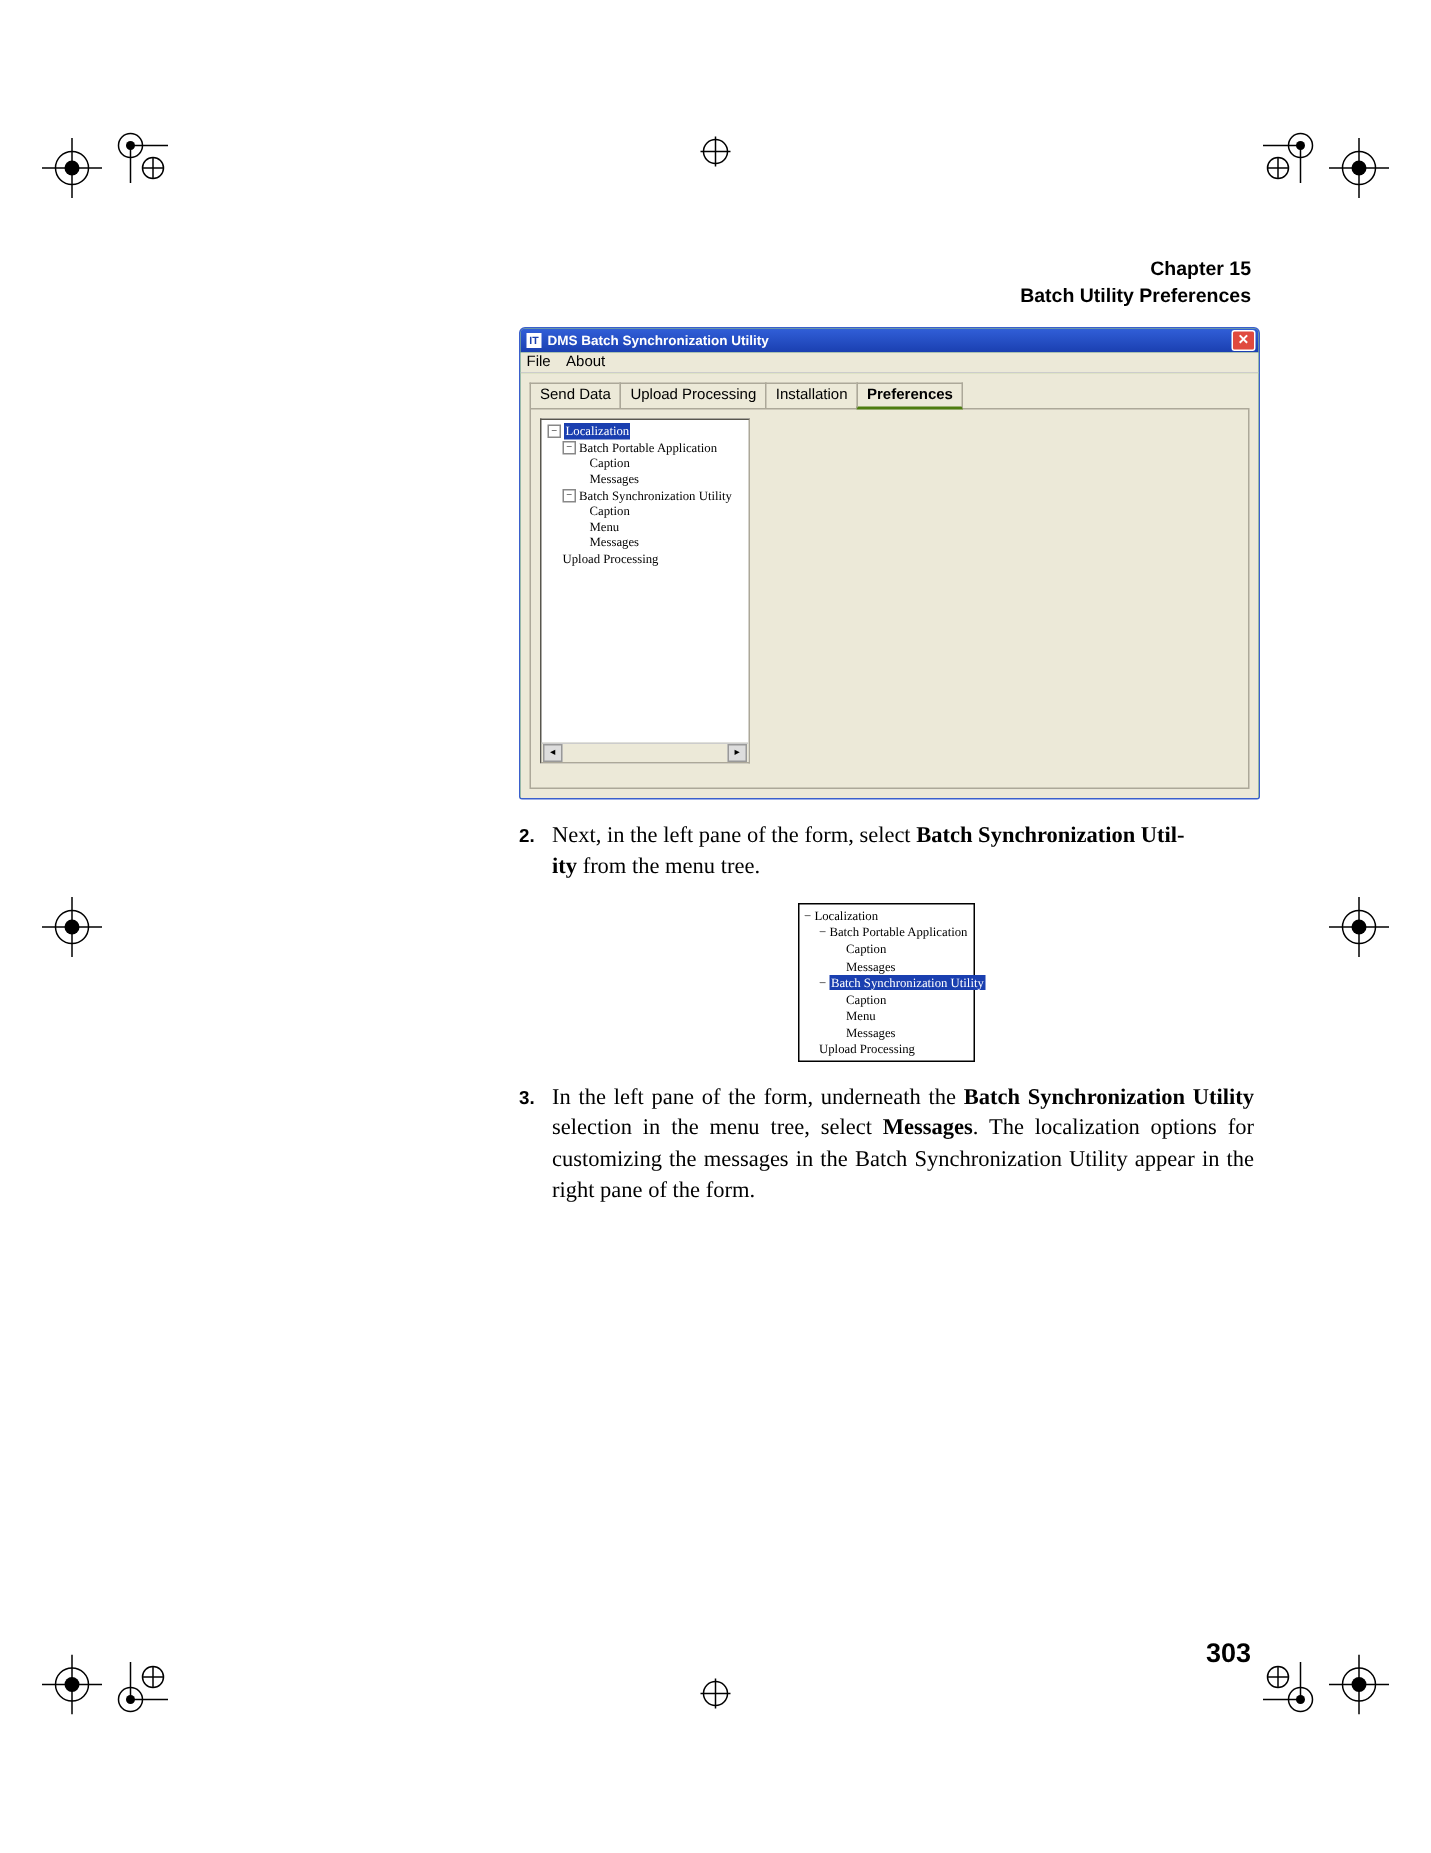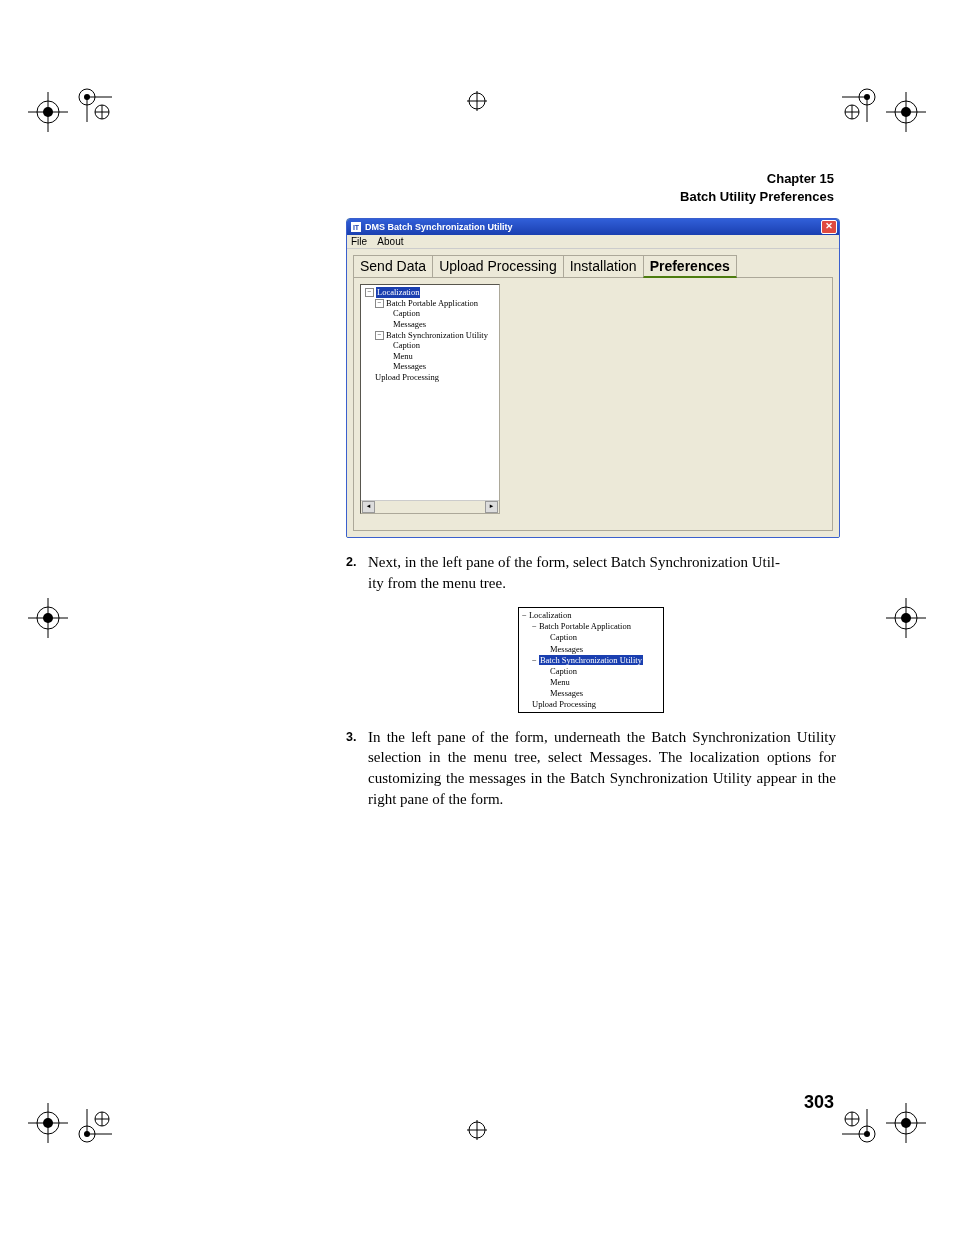--- a/index.html
+++ b/index.html
@@ -92,21 +92,21 @@
     padding: 1px 4px;
     border-bottom: 1px solid #ccc;
   }
   .menubar span { margin-right: 8px; }
   .tab-area {
     background: #ece9d8;
     padding: 6px;
   }
   .tabs {
     display: flex;
-    font-size: 14px;
+    font-size: 10px;
   }
   .tab {
     border: 1px solid #aca899;
     border-bottom: none;
     background: #ece9d8;
     padding: 2px 6px;
     margin-right: -1px;
     position: relative;
   }
   .tab.active {
@@ -169,25 +169,25 @@
   }
   .step .num {
     font-family: Arial, sans-serif;
     font-weight: bold;
     font-size: 12.5px;
     width: 22px;
     flex-shrink: 0;
     padding-top: 2px;
   }
   .step .txt { flex: 1; text-align: justify;}
-  .step .txt b { font-weight: normal; }
+  .step .txt b { font-weight: bold; }
 
   .small-tree-wrap {
     margin: 14px auto 0 auto;
-    width: 146px;
+    width: 118px;
   }
   .small-tree {
     border: 1px solid #000;
     background: #fff;
     font-family: "Tahoma","Times New Roman", serif;
     font-size: 8.5px;
     line-height: 1.3;
     padding: 2px 3px;
     white-space: nowrap;
   }

